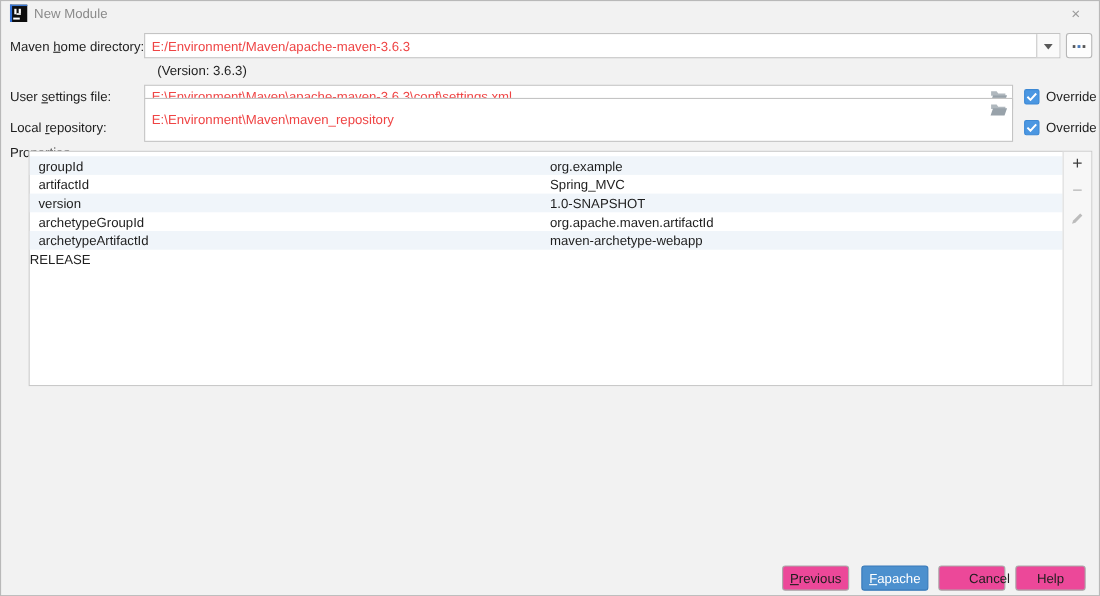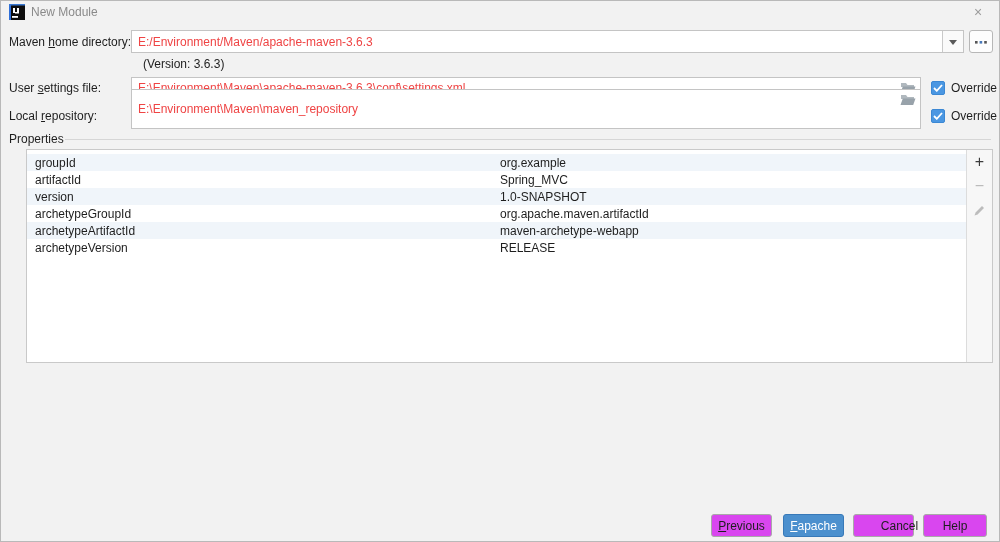--- a/index.html
+++ b/index.html
@@ -22,33 +22,33 @@
   .combo-arrow{position:absolute;right:0;top:0;width:20px;height:100%;border-left:1px solid #c9c9c9;display:flex;align-items:center;justify-content:center;background:#fafafa;}
   .combo-arrow .tri{width:0;height:0;border:4px solid transparent;border-top:5px solid #595959;margin-top:5px;}
   .browse-btn{position:absolute;left:968px;top:29px;width:24px;height:23px;background:#fdfdfd;border:1px solid #b7b7b7;border-radius:3px;box-sizing:border-box;display:flex;align-items:center;justify-content:center;}
   .version-note{position:absolute;left:130px;top:55px;height:16px;line-height:16px;margin-left:12px;}
   .folder-icon{position:absolute;right:4px;top:3px;}
   .checkbox{position:absolute;width:14px;height:14px;background:#4b97e2;border:1px solid #3c88d4;border-radius:2px;box-sizing:border-box;display:flex;align-items:center;justify-content:center;}
   .override-label{position:absolute;left:950px;height:22px;line-height:22px;}
   
   .section-label{position:absolute;left:8px;top:130px;height:16px;line-height:16px;}
   .section-line{position:absolute;left:64px;top:138px;right:8px;height:1px;background:#d6d6d6;}
-  .prop-panel{position:absolute;left:25px;top:148px;width:967px;height:214px;background:#fff;border:1px solid #c9c9c9;box-sizing:border-box;}
+  .prop-panel{position:absolute;left:25px;top:136px;width:967px;height:214px;background:#fff;border:1px solid #c9c9c9;box-sizing:border-box;}
   .table-body{position:absolute;left:0;top:4px;right:26px;}
   .trow{height:17px;display:flex;align-items:center;}
   .trow.striped{background:#f0f5fa;}
   .tcell{white-space:nowrap;overflow:hidden;}
   .tcell.key{width:473px;padding-left:8px;box-sizing:border-box;flex:none;}
   .tcell.val{flex:1;}
   .side-toolbar{position:absolute;right:0;top:0;bottom:0;width:25px;border-left:1px solid #dcdcdc;background:#f7f7f7;}
   .tb-btn{width:25px;height:24px;display:flex;align-items:center;justify-content:center;font-size:16px;}
   .tb-btn.enabled{color:#3c3c3c;}
   .tb-btn.disabled{color:#b8b8b8;}
   
-  .btn{position:absolute;top:513px;height:23px;background:#d946ef;border:1px solid #a9a9a9;border-radius:3px;box-sizing:border-box;display:flex;align-items:center;justify-content:center;color:#1e1e1e;cursor:default;}
+  .btn{position:absolute;top:513px;height:23px;background:#ec4899;border:1px solid #a9a9a9;border-radius:3px;box-sizing:border-box;display:flex;align-items:center;justify-content:center;color:#1e1e1e;cursor:default;}
   .btn.primary{background:#4c90ce;border-color:#3879b8;color:#fff;}
 </style>
 </head>
 <body>
 
 <div class="dialog">
 
   <div class="titlebar">
     <svg class="app-icon" viewBox="0 0 16 16" width="16" height="16">
       <rect width="16" height="16" fill="#0d0d0d"></rect>
@@ -128,21 +128,20 @@
         </div>
         <div class="trow">
           <div class="tcell key">archetypeGroupId</div>
           <div class="tcell val">org.apache.maven.artifactId</div>
         </div>
         <div class="trow striped">
           <div class="tcell key">archetypeArtifactId</div>
           <div class="tcell val">maven-archetype-webapp</div>
         </div>
         <div class="trow">
-          <div class="tcell key">archetypeVersion</div>
           <div class="tcell val">RELEASE</div>
         </div>
       </div>
     <div class="side-toolbar">
       <div class="tb-btn enabled">+</div>
       <div class="tb-btn disabled">−</div>
       <div class="tb-btn disabled">
         <svg width="13" height="13" viewBox="0 0 13 13">
           <path d="M1.5 11.5 L2.6 8.4 L9 2 L11 4 L4.6 10.4 Z" fill="#bcbcbc"></path>
         </svg>

